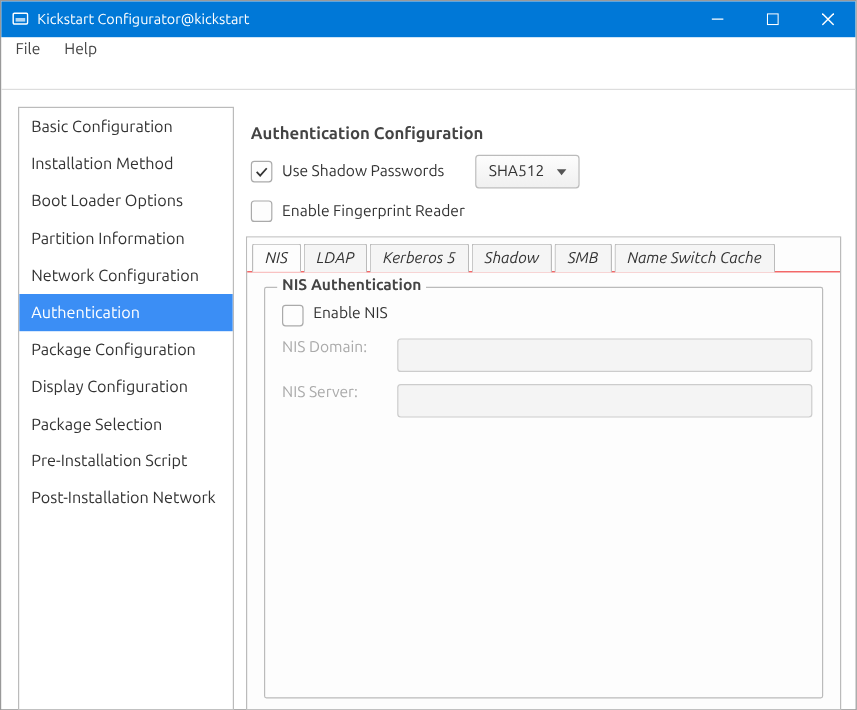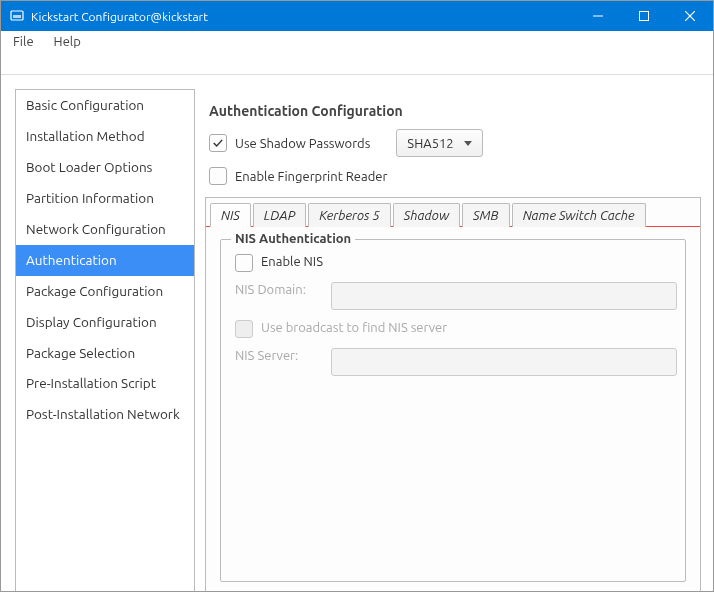--- a/index.html
+++ b/index.html
@@ -288,24 +288,20 @@
           <div class="form-row">
             <span class="chk"></span>
             <span>Enable NIS</span>
           </div>
 
           <div class="form-row">
             <span class="form-label">NIS Domain:</span>
             <input class="textinput" type="text" disabled="" value="" style="">
           </div>
 
-          <div class="form-row">
-            <span class="chk disabled"></span>
-            <span class="muted">Use broadcast to find NIS server</span>
-          </div>
 
           <div class="form-row">
             <span class="form-label">NIS Server:</span>
             <input class="textinput" type="text" disabled="" value="" style="">
           </div>
         </div>
       </div>
     </div>
   </div>
 </div>

